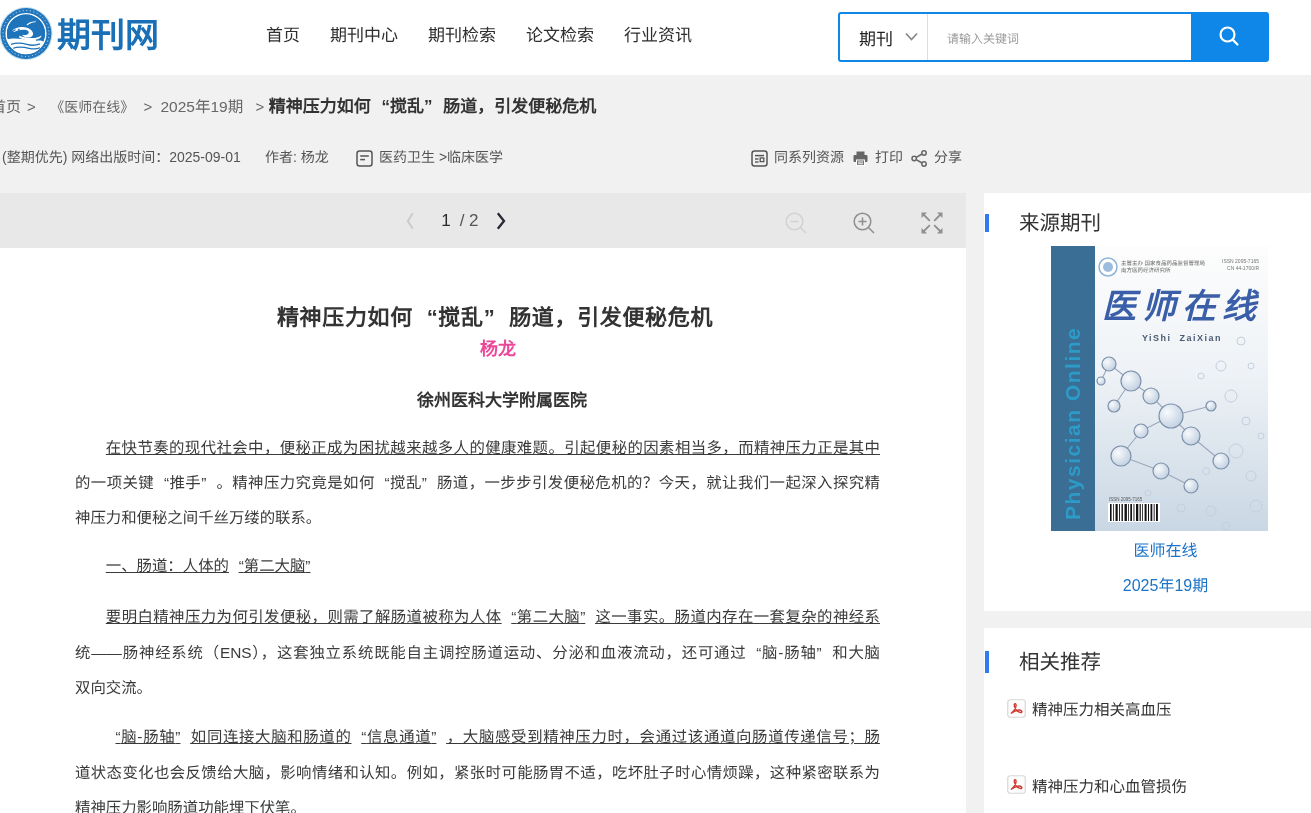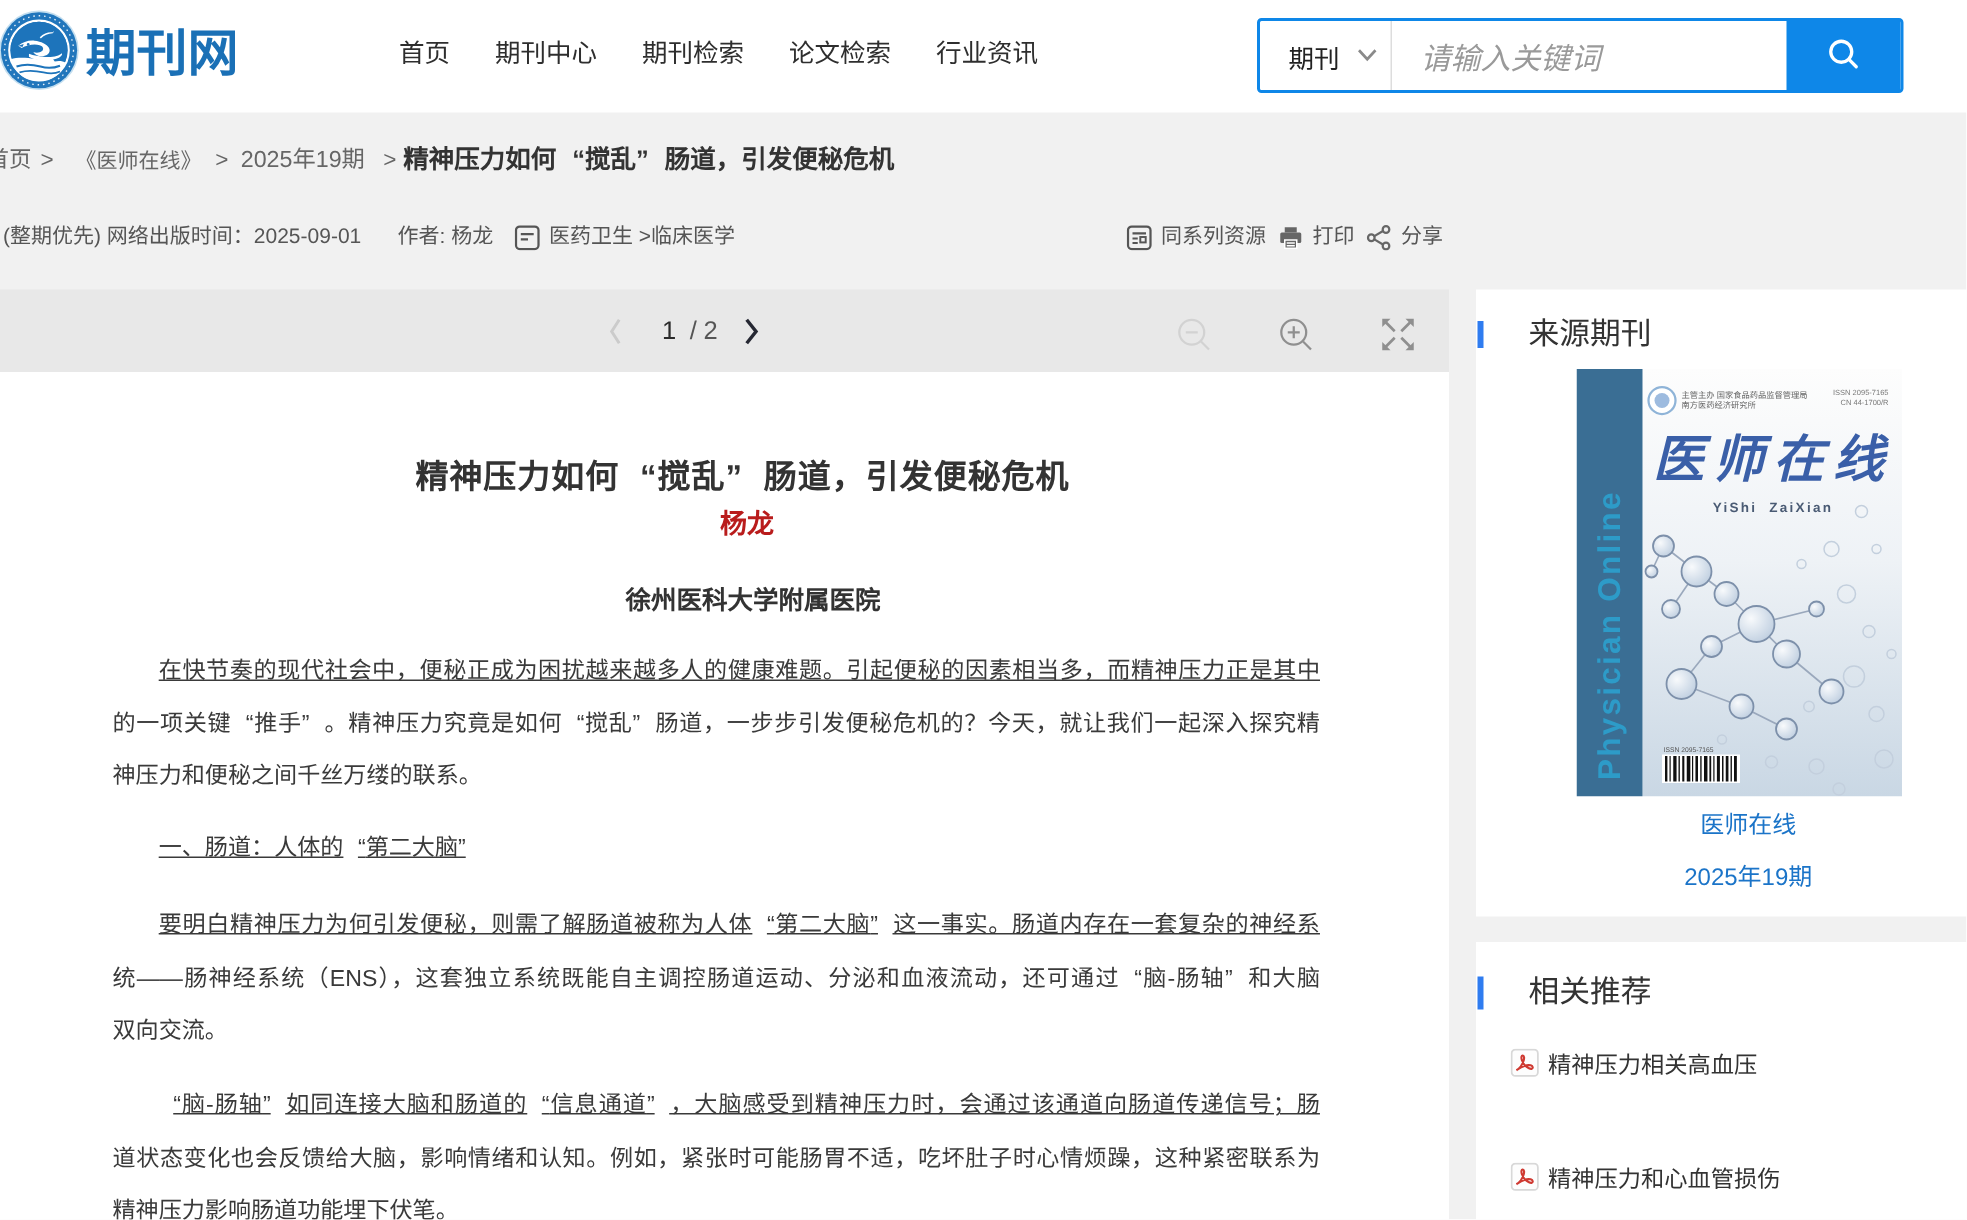--- a/index.html
+++ b/index.html
@@ -11,35 +11,35 @@
 .qc { margin-right:0.63em; }
 
 #graybg { left:0; top:75px; width:1311px; height:738px; background:#f1f1f1; }
 #logo { left:0px; top:0px; }
 #wordmark { left:57px; top:-4px; height:73px; display:flex; align-items:center; font-size:34px; font-weight:bold; color:#1a70b6; }
 #nav { left:266px; top:-3px; height:73px; display:flex; align-items:center; column-gap:30px; font-size:17px; color:#2e2e2e; white-space:nowrap; }
 #search { left:838px; top:12px; width:431px; height:50px; border:2px solid #0e87e8; border-radius:3px; background:#fff; }
 #sel-txt { left:19px; top:0; height:46px; display:flex; align-items:center; font-size:17px; font-weight:normal; color:#222; }
 #sel-arrow { left:64px; top:17px; }
 #sel-div { left:87px; top:0px; width:1px; height:46px; background:#ddd; }
-#ph { left:107px; top:0; height:46px; display:flex; align-items:center; font-size:20px; color:#9a9a9a;font-style:italic; }
+#ph { left:107px; top:0; height:46px; display:flex; align-items:center; font-size:12px; color:#9a9a9a; }
 #sbtn { left:351px; top:0; width:76px; height:46px; background:#0e87e8; display:flex; align-items:center; justify-content:center; }
 
 #crumb { left:0; top:97px; width:1311px; height:20px; font-size:15px; line-height:20px; color:#666; }
 #crumb > span { position:absolute; top:0; white-space:nowrap; }
 #crumb b { color:#333; }
 #meta { top:145.5px; left:0; width:966px; height:20px; font-size:14px; color:#555; }
 #meta .it { position:absolute; top:0; height:20px; display:flex; align-items:center; white-space:nowrap; }
 #meta svg { margin-right:6px; position:relative; top:2.7px; }
 
 #toolbar { left:0; top:193px; width:966px; height:55px; background:#e8e8e8; }
 
 #doc { left:0; top:248px; width:966px; height:565px; background:#fff; }
 #title { left:0; top:299px; width:990px; text-align:center; font-size:22px; font-weight:bold; color:#333; letter-spacing:0.65px; }
-#author { left:0; top:334px; width:996px; text-align:center; font-size:18px; font-weight:bold; color:#b91c1c; }
+#author { left:0; top:334px; width:996px; text-align:center; font-size:18px; font-weight:bold; color:#ec4899; }
 #affil { left:0; top:386px; width:1004px; text-align:center; font-size:17px; font-weight:bold; color:#333; }
 #body-text { left:75px; top:429.6px; width:805px; font-size:15.4px; color:#3a3a3a; }
 #body-text .ln { height:35.1px; line-height:35.1px; text-align:justify; text-align-last:justify; white-space:nowrap; }
 #body-text .lnl { height:35.1px; line-height:35.1px; text-align:left; }
 #body-text .ind { text-indent:2em;text-decoration:underline; }
 #body-text .gap { height:14.7px; }
 
 #card1 { left:984px; top:193px; width:363px; height:418px; background:#fff; }
 #card2 { left:984px; top:628px; width:363px; height:185px; background:#fff; }
 .bar { position:absolute; left:1px; width:3.5px; background:#2f7cf0; }
@@ -98,21 +98,21 @@
     <span style="left:50.3px;font-size:14px;">《医师在线》</span>
     <span style="left:143.5px;">&gt;</span>
     <span style="left:160.5px;font-size:15.5px;">2025年19期</span>
     <span style="left:255.5px;">&gt;</span>
     <span style="left:268.8px;font-size:17px;line-height:20px;"><b>精神压力如何<span class="q">“</span>搅乱<span class="qc">”</span>肠道，引发便秘危机</b></span>
   </div>
 
 <div id="meta" class="abs">
   <span class="it" style="left:2px;">(整期优先) 网络出版时间：2025-09-01</span>
   <span class="it" style="left:265px;">作者: 杨龙</span>
-  <span class="it" style="left:343px;">
+  <span class="it" style="left:356px;">
     <svg width="17" height="17" viewBox="0 0 17 17">
         <rect x="1" y="1" width="15" height="15" rx="2.5" fill="none" stroke="#555" stroke-width="1.5"></rect>
         <line x1="4.2" y1="6" x2="12.8" y2="6" stroke="#555" stroke-width="1.5"></line>
         <line x1="4.2" y1="9.6" x2="9" y2="9.6" stroke="#555" stroke-width="1.5"></line>
       </svg>
     医药卫生 &gt;临床医学</span>
   <span class="it" style="left:751px;">
     <svg width="17" height="17" viewBox="0 0 17 17">
         <rect x="1" y="1" width="15" height="15" rx="2.5" fill="none" stroke="#555" stroke-width="1.5"></rect>
         <line x1="4" y1="5.6" x2="13" y2="5.6" stroke="#555" stroke-width="1.5"></line>

